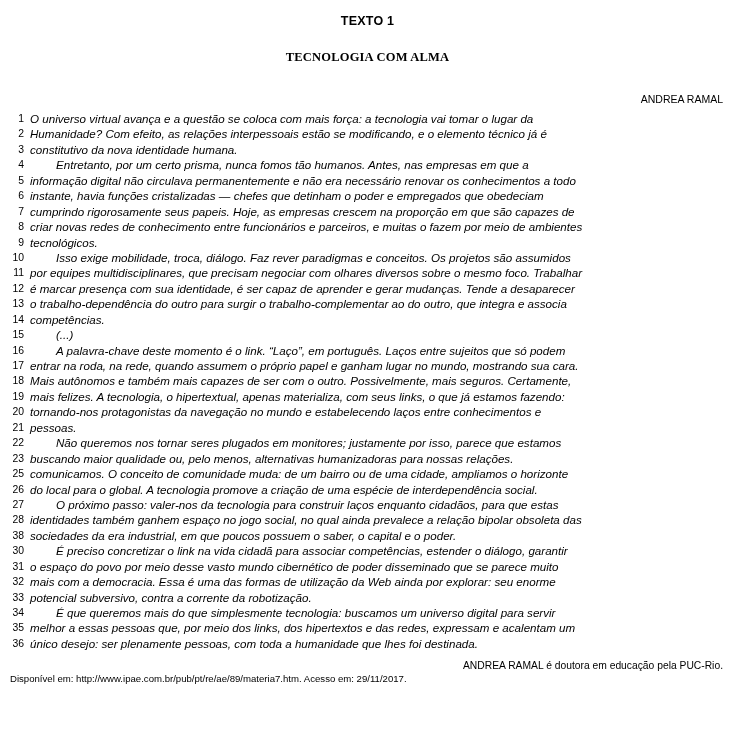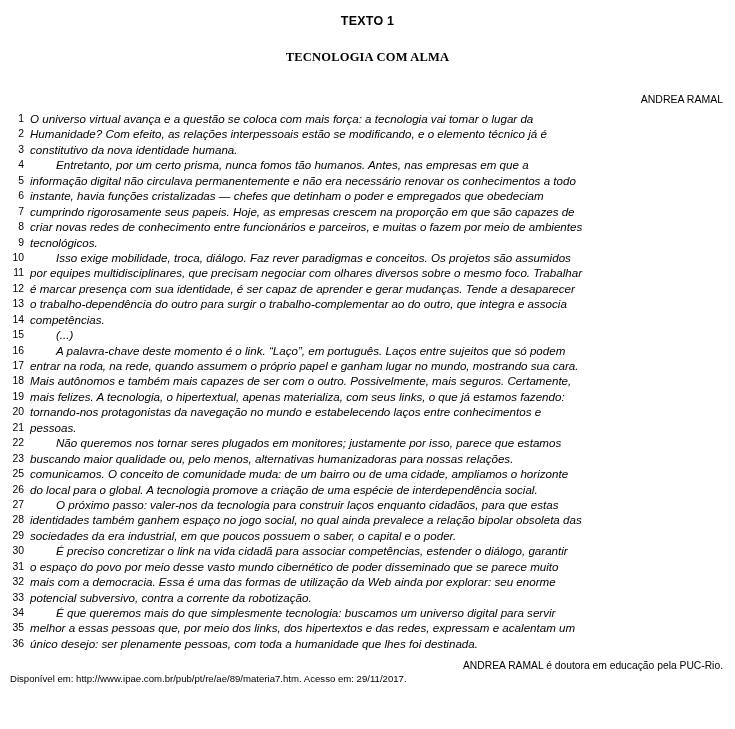--- a/index.html
+++ b/index.html
@@ -205,21 +205,21 @@
       </div>
       <div class="line indent">
         <span class="num">27</span>
         <span class="txt">O próximo passo: valer-nos da tecnologia para construir laços enquanto cidadãos, para que estas</span>
       </div>
       <div class="line">
         <span class="num">28</span>
         <span class="txt">identidades também ganhem espaço no jogo social, no qual ainda prevalece a relação bipolar obsoleta das</span>
       </div>
       <div class="line">
-        <span class="num">29</span>
+        <span class="num">38</span>
         <span class="txt">sociedades da era industrial, em que poucos possuem o saber, o capital e o poder.</span>
       </div>
       <div class="line indent">
         <span class="num">30</span>
         <span class="txt">É preciso concretizar o link na vida cidadã para associar competências, estender o diálogo, garantir</span>
       </div>
       <div class="line">
         <span class="num">31</span>
         <span class="txt">o espaço do povo por meio desse vasto mundo cibernético de poder disseminado que se parece muito</span>
       </div>

